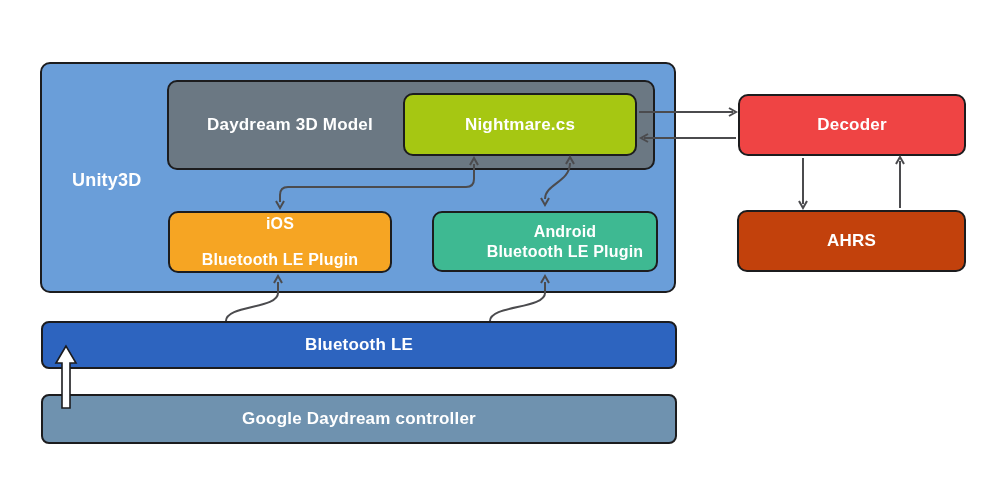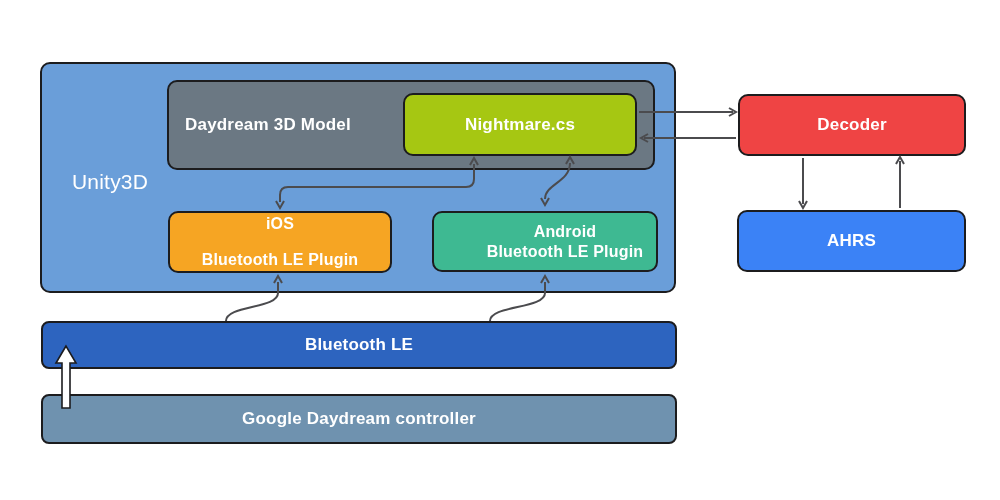--- a/index.html
+++ b/index.html
@@ -15,23 +15,23 @@
     position:absolute; box-sizing:border-box;
     border:2px solid var(--border); border-radius:10px;
     display:flex; align-items:center; justify-content:center;
     color:var(--text); font-weight:bold; text-align:center;
   }
   .node .lbl{white-space:nowrap;}
   .fs17{font-size:17px; letter-spacing:.2px;}
   .fs16{font-size:16px; line-height:20px; letter-spacing:.2px;}
   
   #unity-box      {left:40px;  top:62px;  width:636px; height:231px; justify-content:flex-start; align-items:flex-start;}
-  #unity-label    {position:absolute; left:30px; top:106px; font-size:21px; font-weight:normal; color:var(--text); letter-spacing:.2px;}
+  #unity-label    {position:absolute; left:30px; top:106px; font-size:18px; font-weight:bold; color:var(--text); letter-spacing:.2px;}
   #daydream-box   {left:167px; top:80px;  width:488px; height:90px; justify-content:flex-start;}
-  #daydream-label {margin-left:16px;}
+  #daydream-label {margin-left:38px;}
   #nightmare-box  {left:403px; top:93px;  width:234px; height:63px;}
   #ios-box        {left:168px; top:211px; width:224px; height:62px; flex-direction:column;gap:16px;}
   #android-box    {left:432px; top:211px; width:226px; height:61px; flex-direction:column;}
   #decoder-box    {left:738px; top:94px;  width:228px; height:62px;}
   #ahrs-box       {left:737px; top:210px; width:229px; height:62px;}
   #bluetooth-bar  {left:41px;  top:321px; width:636px; height:48px; border-radius:8px;}
   #controller-bar {left:41px;  top:394px; width:636px; height:50px; border-radius:8px;}
   #arrow-layer{position:absolute; left:0; top:0; width:1000px; height:500px; pointer-events:none;}
   #arrow-layer path, #arrow-layer line{stroke:var(--arrow); stroke-width:2; fill:none;}
   #arrow-layer .head{stroke-width:2; stroke-linecap:butt; stroke-linejoin:miter;}
@@ -61,21 +61,21 @@
 
   <div class="node fs16" id="android-box" style="background-color: rgb(62, 185, 146); padding-left: 40px;">
     <span class="lbl">Android</span>
     <span class="lbl">Bluetooth LE Plugin</span>
   </div>
 
   <div class="node fs17" id="decoder-box" style="background-color: #ef4444;">
     <span class="lbl">Decoder</span>
   </div>
 
-  <div class="node fs17" id="ahrs-box" style="background-color: #3b82f6;">
+  <div class="node fs17" id="ahrs-box" style="background-color: #c2410c;">
     <span class="lbl">AHRS</span>
   </div>
 
   <div class="node fs17" id="bluetooth-bar" style="background-color: rgb(45, 100, 191);">
     <span class="lbl">Bluetooth LE</span>
   </div>
 
   <div class="node fs17" id="controller-bar" style="background-color: rgb(111, 146, 175);">
     <span class="lbl">Google Daydream controller</span>
   </div>

